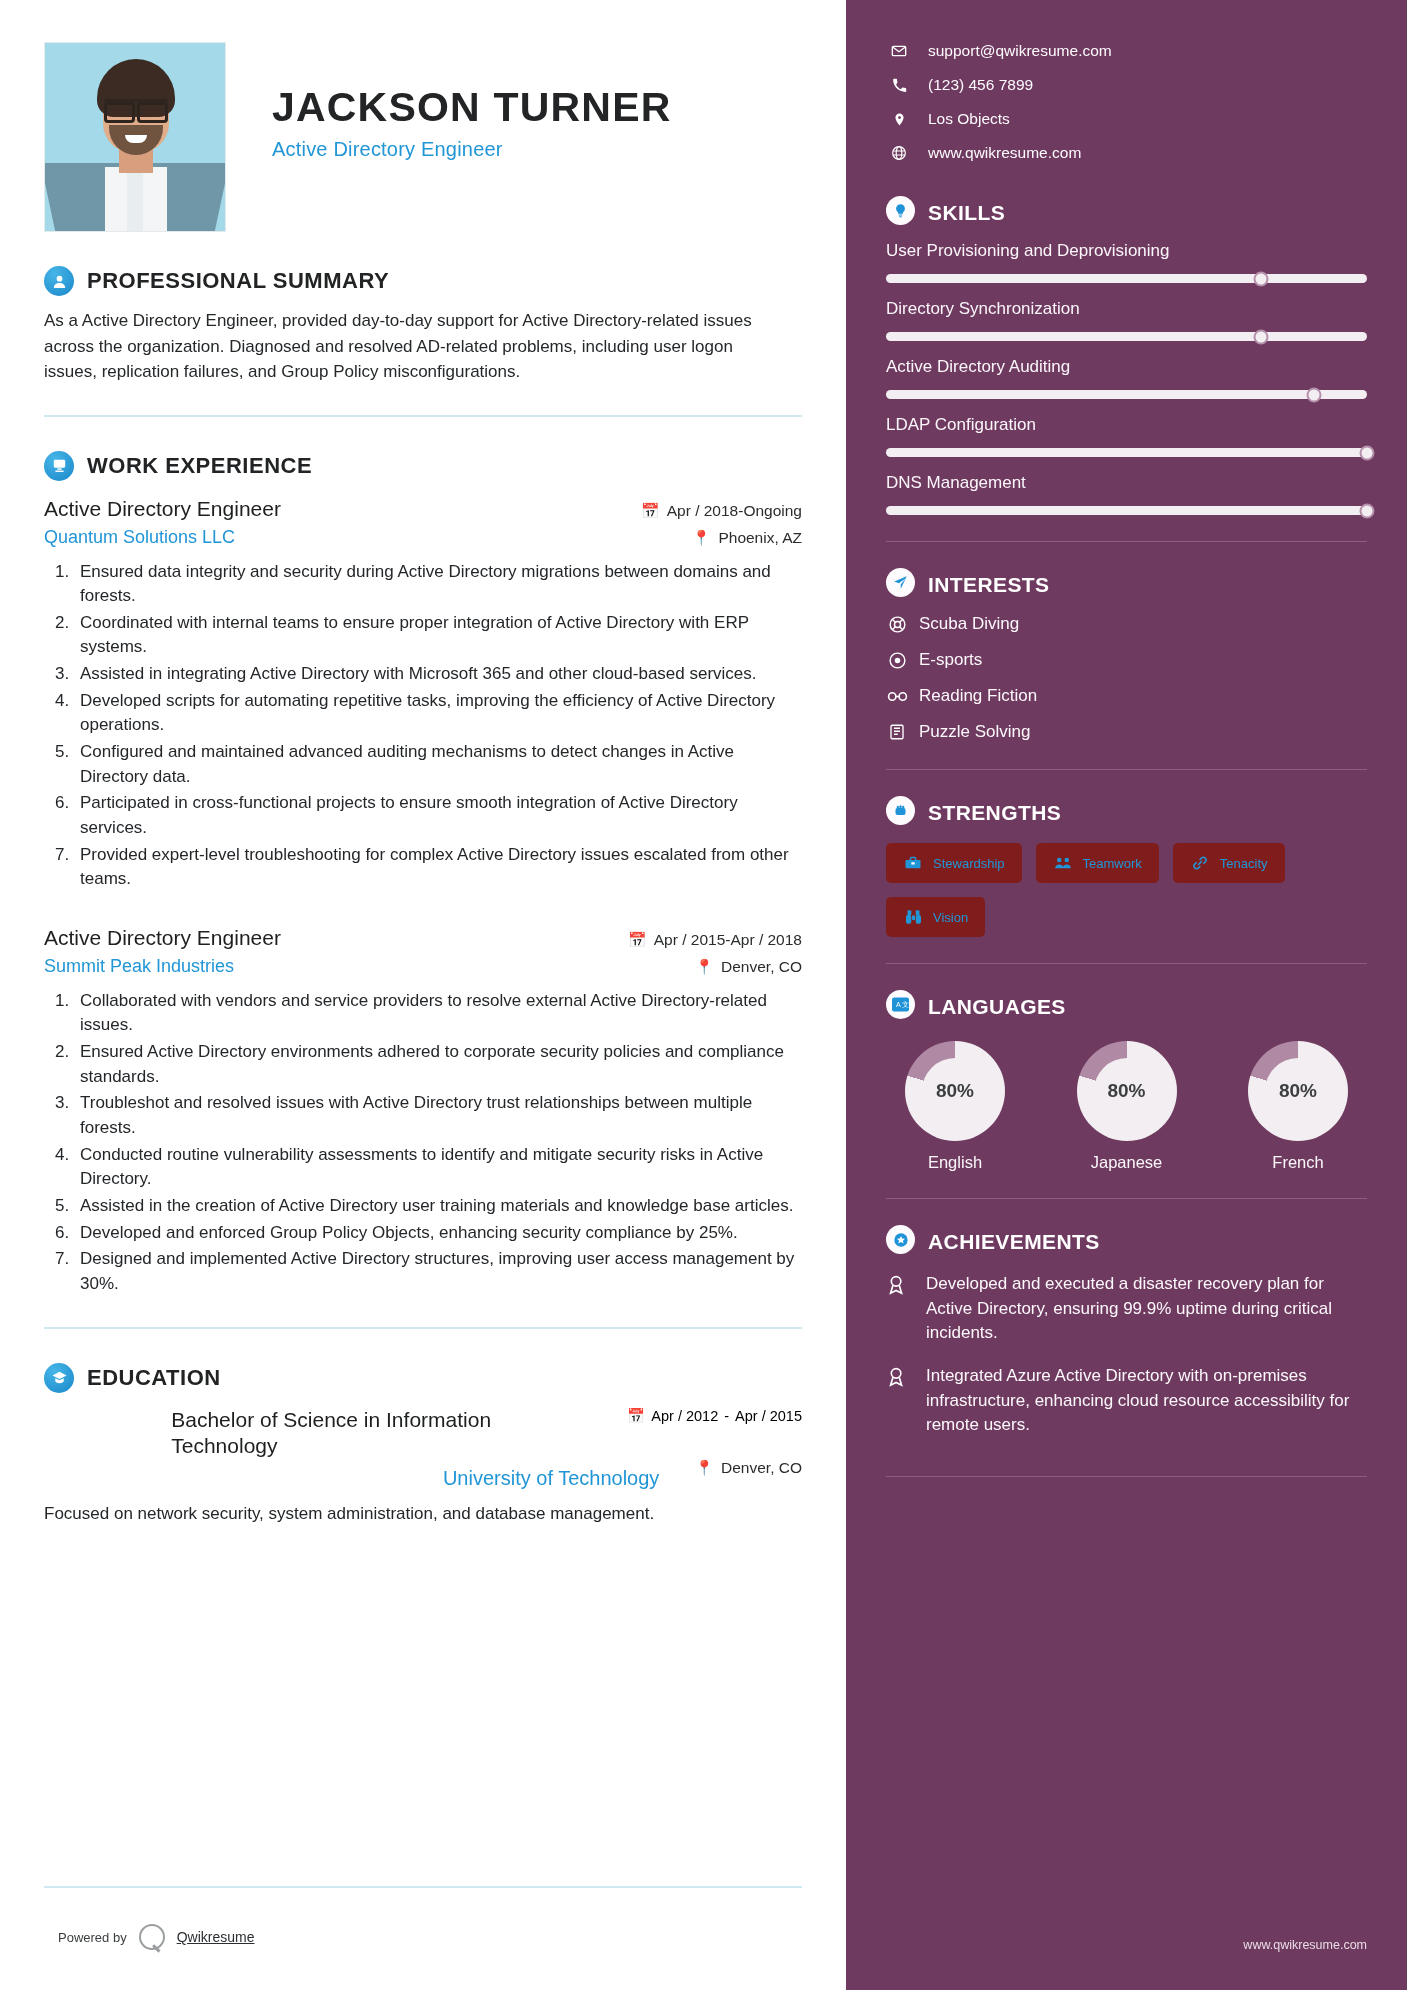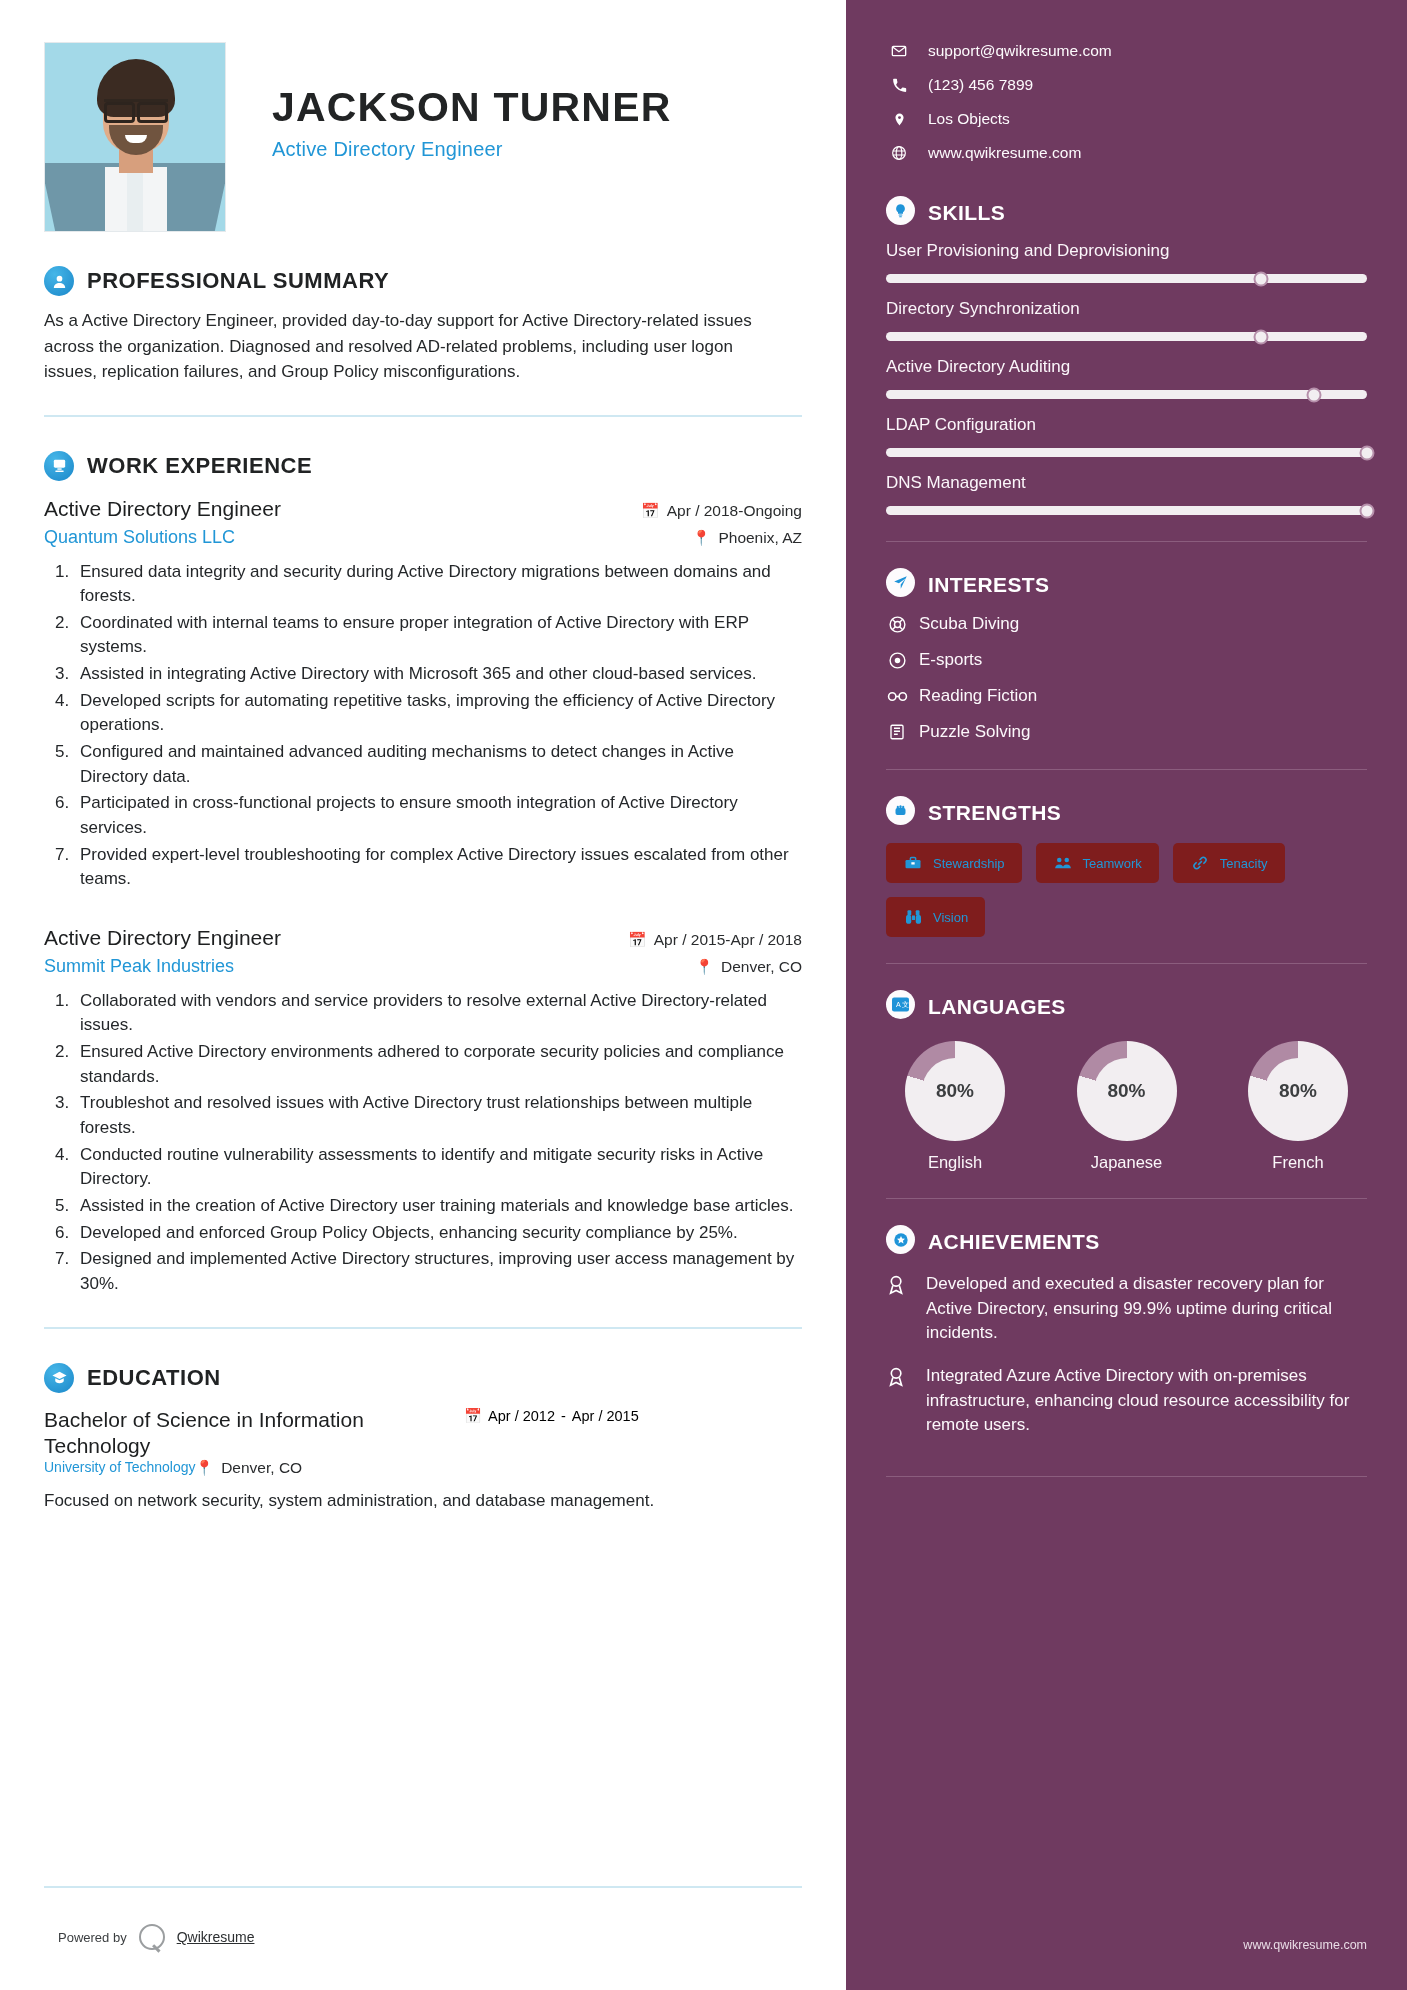--- a/index.html
+++ b/index.html
@@ -114,23 +114,23 @@
   .meta .gl { font-size: 15px; color:#2a2c2e; }
   .job-sub { display:flex; justify-content: space-between; align-items: baseline; }
 
   ol.bullets { margin: 12px 0 0 30px; }
   ol.bullets li {
     font-size: 17px; line-height: 1.45; color: #24272a; margin-bottom: 2px;
     padding-left: 6px;
   }
 
   
-  .edu-row { display:flex; justify-content: flex-start; align-items: flex-start; }
+  .edu-row { display:flex; justify-content: flex-end; align-items: flex-start; gap: 36px; }
   .edu-title { font-size: 21px; color:#1d1f20; max-width: 420px; line-height:1.25; }
-  .edu-org { font-size: 14px; color:#2196d6; }
+  .edu-org { font-size: 20px; color:#2196d6; margin-top: 8px; }
   .edu-dates { display:flex; align-items:flex-start; gap:6px; font-size:14.5px; line-height:1.25; }
   .edu-dates .d { text-align:center; }
   .edu-desc { margin-top: 12px; font-size:17px; line-height:1.45; color:#24272a; max-width: 720px; }
 
   
   .foot {
     position: absolute; left: 44px; bottom: 0px; width: 758px;
   }
   .foot .fr { height: 2px; background: #cfe8f2; }
   .foot .fi { display:flex; align-items:center; gap: 12px; padding: 36px 0 40px 14px; }

